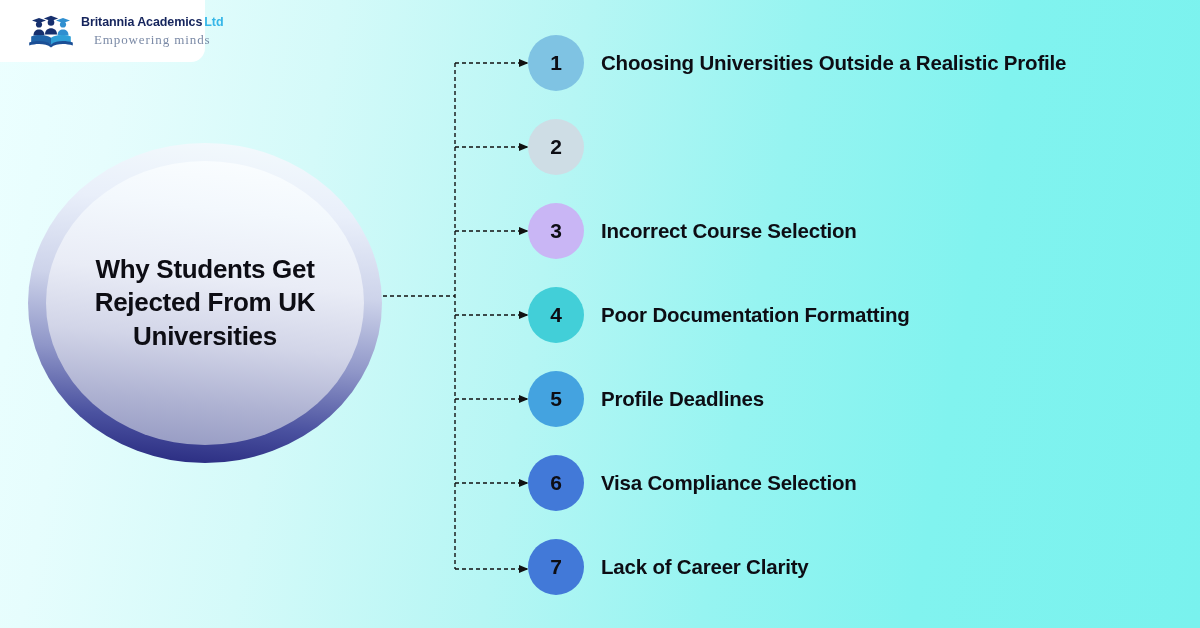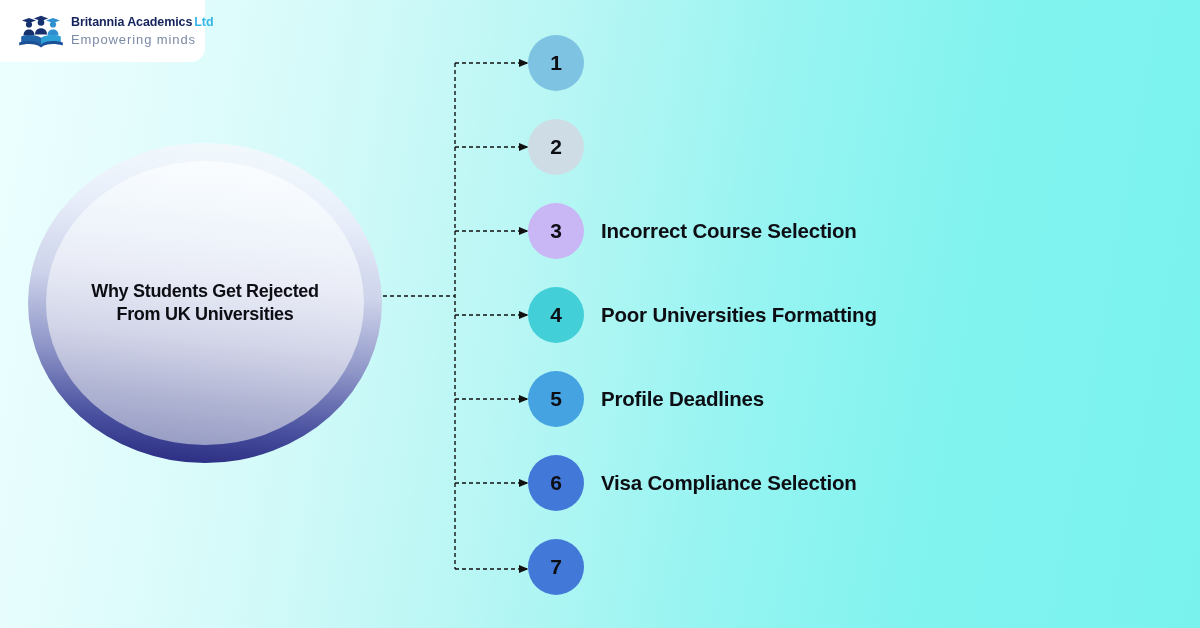--- a/index.html
+++ b/index.html
@@ -32,21 +32,21 @@
   #logo-card {
     position: absolute;
     left: 0;
     top: 0;
     width: 205px;
     height: 62px;
     background: #ffffff;
     border-bottom-right-radius: 14px;
     display: flex;
     align-items: center;
-    padding-left: 18px;
+    padding-left: 28px;
     box-sizing: border-box;
   }
   #logo-mark {
     width: 46px;
     height: 40px;
     flex: 0 0 auto;
     margin-right: 7px;
   }
   #logo-text {
     display: flex;
@@ -61,26 +61,27 @@
     letter-spacing: -0.1px;
     white-space: nowrap;
   }
   .logo-line1 .ltd {
     color: #35b6e8;
     font-size: 12.5px;
     font-weight: bold;
     margin-left: 2px;
   }
   .logo-line2 {
-    font-family: Liberation Sans, sans-serif;
+    font-family: Liberation Serif, serif;
     font-size: 13px;
     color: #7b8aa6;
     letter-spacing: 0.9px;
     margin-top: 4px;
     white-space: nowrap;
+    text-align: center;
   }
 
   
   #hub {
     position: absolute;
     left: 28px;
     top: 143px;
     width: 354px;
     height: 320px;
     border-radius: 50%;
@@ -106,21 +107,21 @@
         #d2d5e8 62%,
         #aeb2d2 82%,
         #9196c0 100%);
     display: flex;
     align-items: center;
     justify-content: center;
   }
   #hub-title {
     width: 270px;
     text-align: center;
-    font-size: 18px;
+    font-size: 26px;
     font-weight: bold;
     color: #0d0d14;
     line-height: 1.28;
     letter-spacing: -0.3px;
   }
 
   
   #connectors {
     position: absolute;
     left: 0;
@@ -225,45 +226,47 @@
   <div id="hub">
     <div id="hub-inner">
       <div id="hub-title">Why Students Get Rejected From UK Universities</div>
     </div>
   </div>
 
   <div id="list">
 
     <div class="row">
       <div class="badge" style="background-color: rgb(127, 195, 227);">1</div>
+      <div class="row-label">Choosing Universities Outside a Realistic Profile</div>
     </div>
 
     <div class="row">
       <div class="badge" style="background-color: rgb(206, 221, 229);">2</div>
     </div>
 
     <div class="row">
       <div class="badge" style="background-color: rgb(201, 182, 245);">3</div>
       <div class="row-label">Incorrect Course Selection</div>
     </div>
 
     <div class="row">
       <div class="badge" style="background-color: rgb(66, 207, 216);">4</div>
-      <div class="row-label">Poor Universities Formatting</div>
+      <div class="row-label">Poor Documentation Formatting</div>
     </div>
 
     <div class="row">
       <div class="badge" style="background-color: rgb(68, 163, 224);">5</div>
       <div class="row-label">Profile Deadlines</div>
     </div>
 
     <div class="row">
       <div class="badge" style="background-color: rgb(66, 121, 216);">6</div>
       <div class="row-label">Visa Compliance Selection</div>
     </div>
 
     <div class="row" style="margin-top:2px;">
       <div class="badge" style="background-color: rgb(66, 121, 216);">7</div>
+      <div class="row-label"> Lack of Career Clarity</div>
     </div>
 
   </div>
 
 </div>
 
 </body></html>

